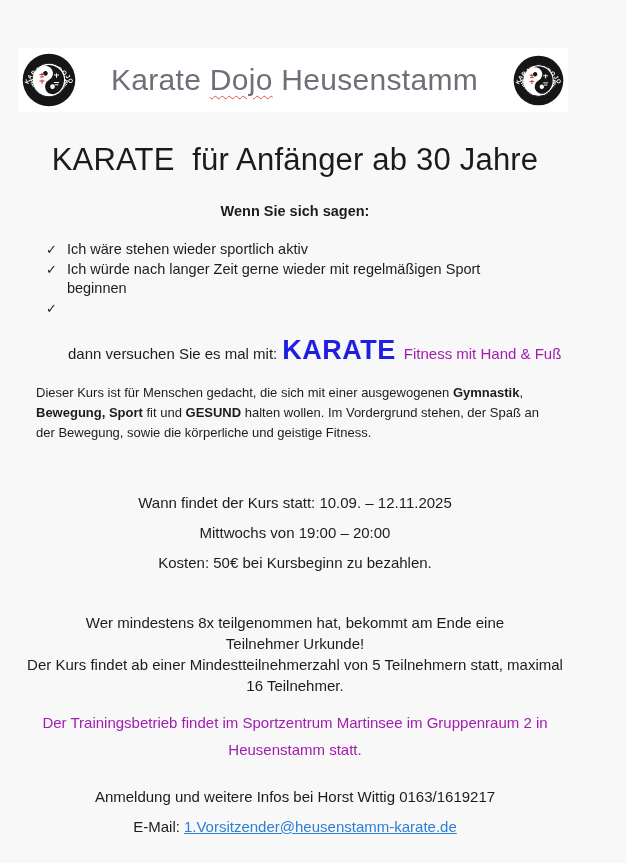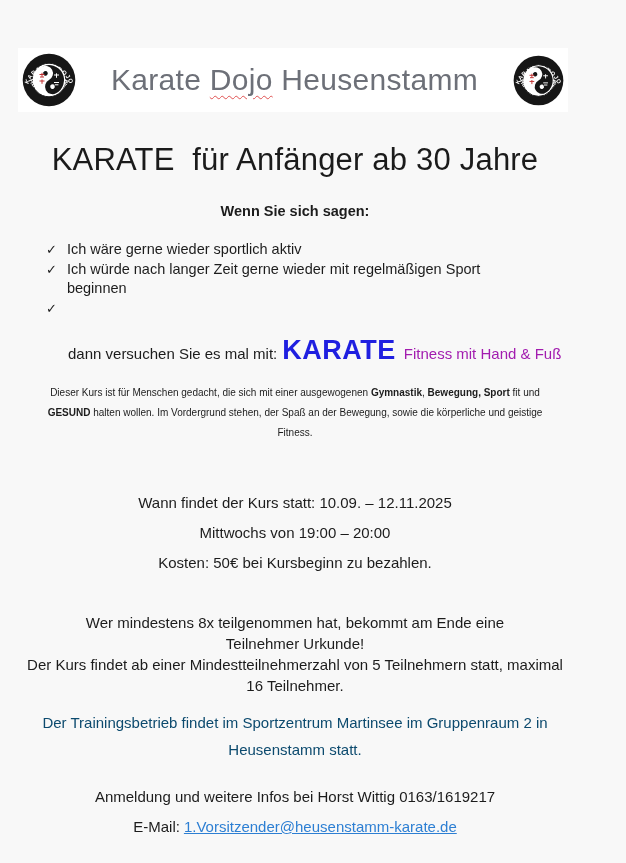--- a/index.html
+++ b/index.html
@@ -33,31 +33,31 @@
   .intro{margin:25px 0 0;text-align:center;font-size:14.5px;font-weight:700;}
   .checklist{
     margin:21px 0 0;padding:0 0 0 24px;list-style:none;width:505px;
     font-size:14.5px;line-height:19.5px;box-sizing:border-box;
   }
   .checklist li{display:flex;gap:10px;}
   .check{flex:0 0 auto;font-size:13px;line-height:19.5px;}
   .cta{margin:17px 0 0;padding-left:46px;font-size:15px;}
   .cta-big{font-size:27px;font-weight:700;color:#1f1fe0;margin:0 8px 0 5px;letter-spacing:0.5px;}
   .cta-small{font-size:15px;color:#a21caf;}
-  .desc{margin:17px 14px 0;font-size:10px;line-height:20px;text-align:center;}
+  .desc{margin:17px 14px 0;font-size:13px;line-height:20px;}
   .desc b{font-weight:700;}
   .details{margin-top:50px;}
   .details p{margin:10px 0 0;text-align:center;font-size:15px;line-height:20px;}
   .participation{margin-top:39px;}
   .participation p{margin:0 auto;text-align:center;font-size:15px;line-height:21px;}
   .participation .p1{max-width:462px;}
   .participation .p2{max-width:560px;}
   .notice{
     margin:13px auto 7px;max-width:566px;text-align:center;
-    color:#0c4a6e;font-size:15px;line-height:27px;
+    color:#a21caf;font-size:15px;line-height:27px;
   }
   .contact{margin-top:25px;text-align:center;font-size:15px;}
   .contact p{margin:0;}
   .contact .email-line{margin-top:13px;}
   .email-label{margin-right:4px;}
   .email-link{color:#2d7fd3;text-decoration:underline;cursor:pointer;}
 </style>
 </head>
 <body>
 
@@ -106,21 +106,21 @@
 
   <main class="content">
 
     <h1 class="heading">KARATE  für Anfänger ab 30 Jahre</h1>
 
     <p class="intro">Wenn Sie sich sagen:</p>
 
     <ul class="checklist">
       <li>
         <span class="check">✓</span>
-        <span>Ich wäre gerne wieder sportlich aktiv</span>
+        <span>Ich wäre stehen wieder sportlich aktiv</span>
       </li>
       <li>
         <span class="check">✓</span>
         <span>Ich würde nach langer Zeit gerne wieder mit regelmäßigen Sport beginnen</span>
       </li>
       <li>
         <span class="check">✓</span>
       </li>
     </ul>
 

